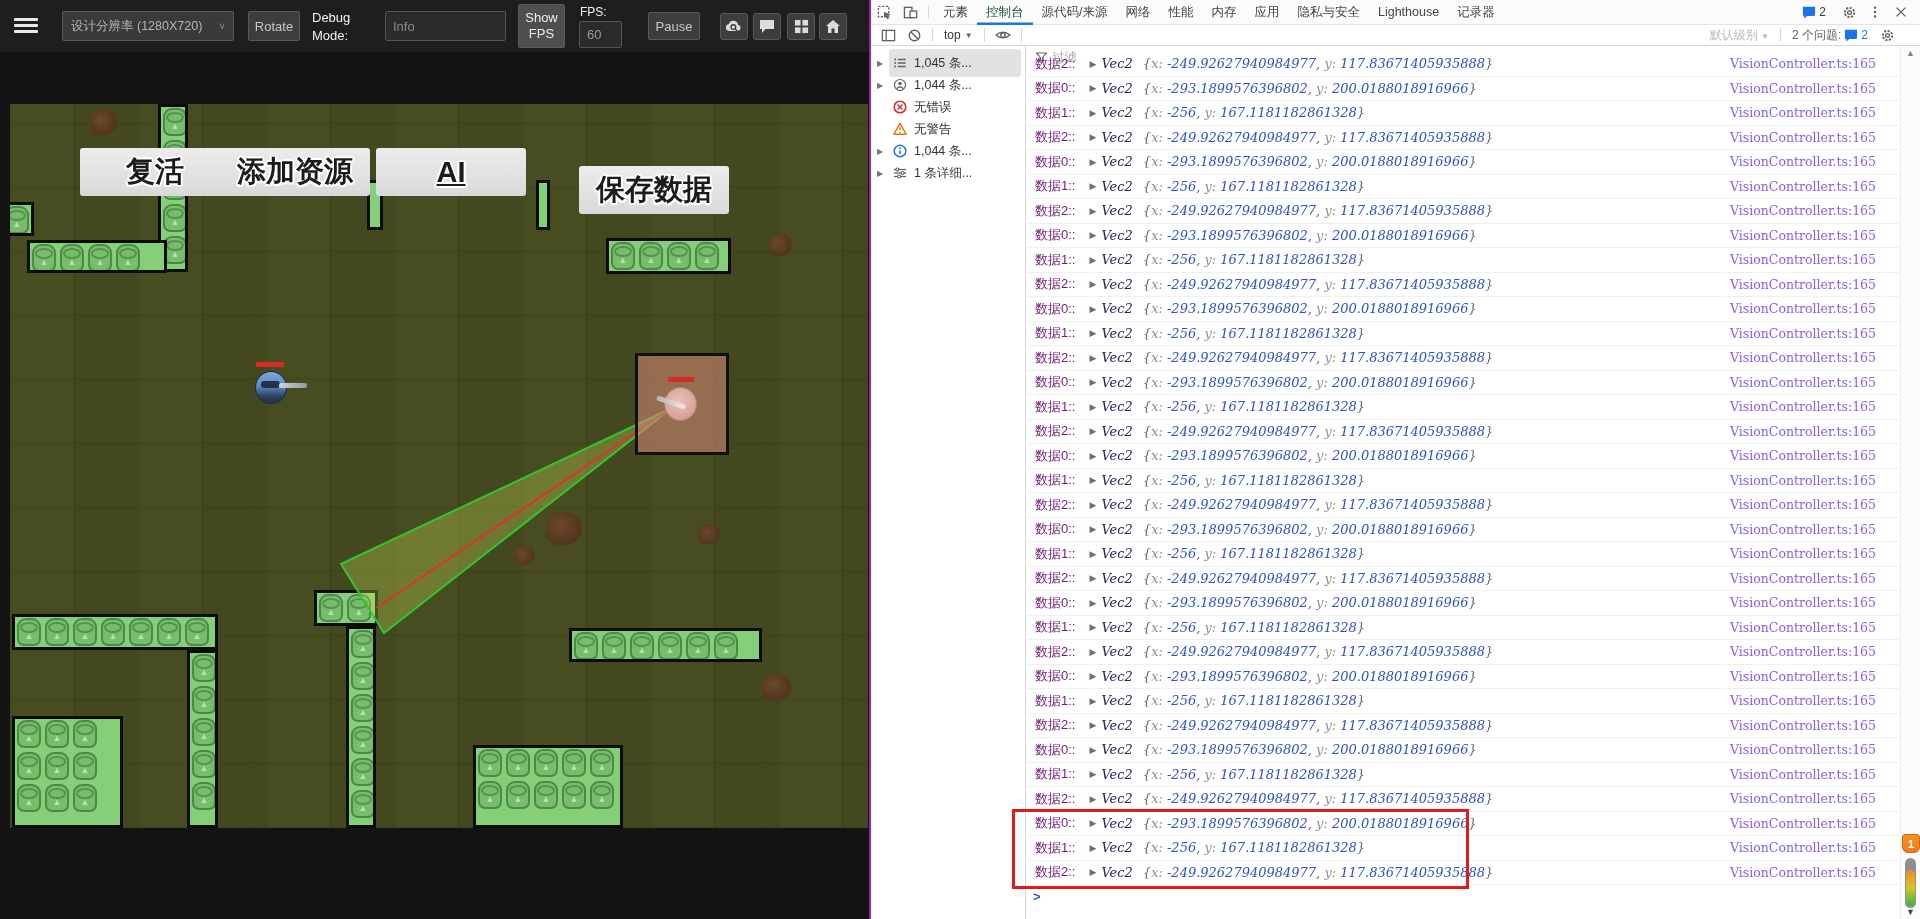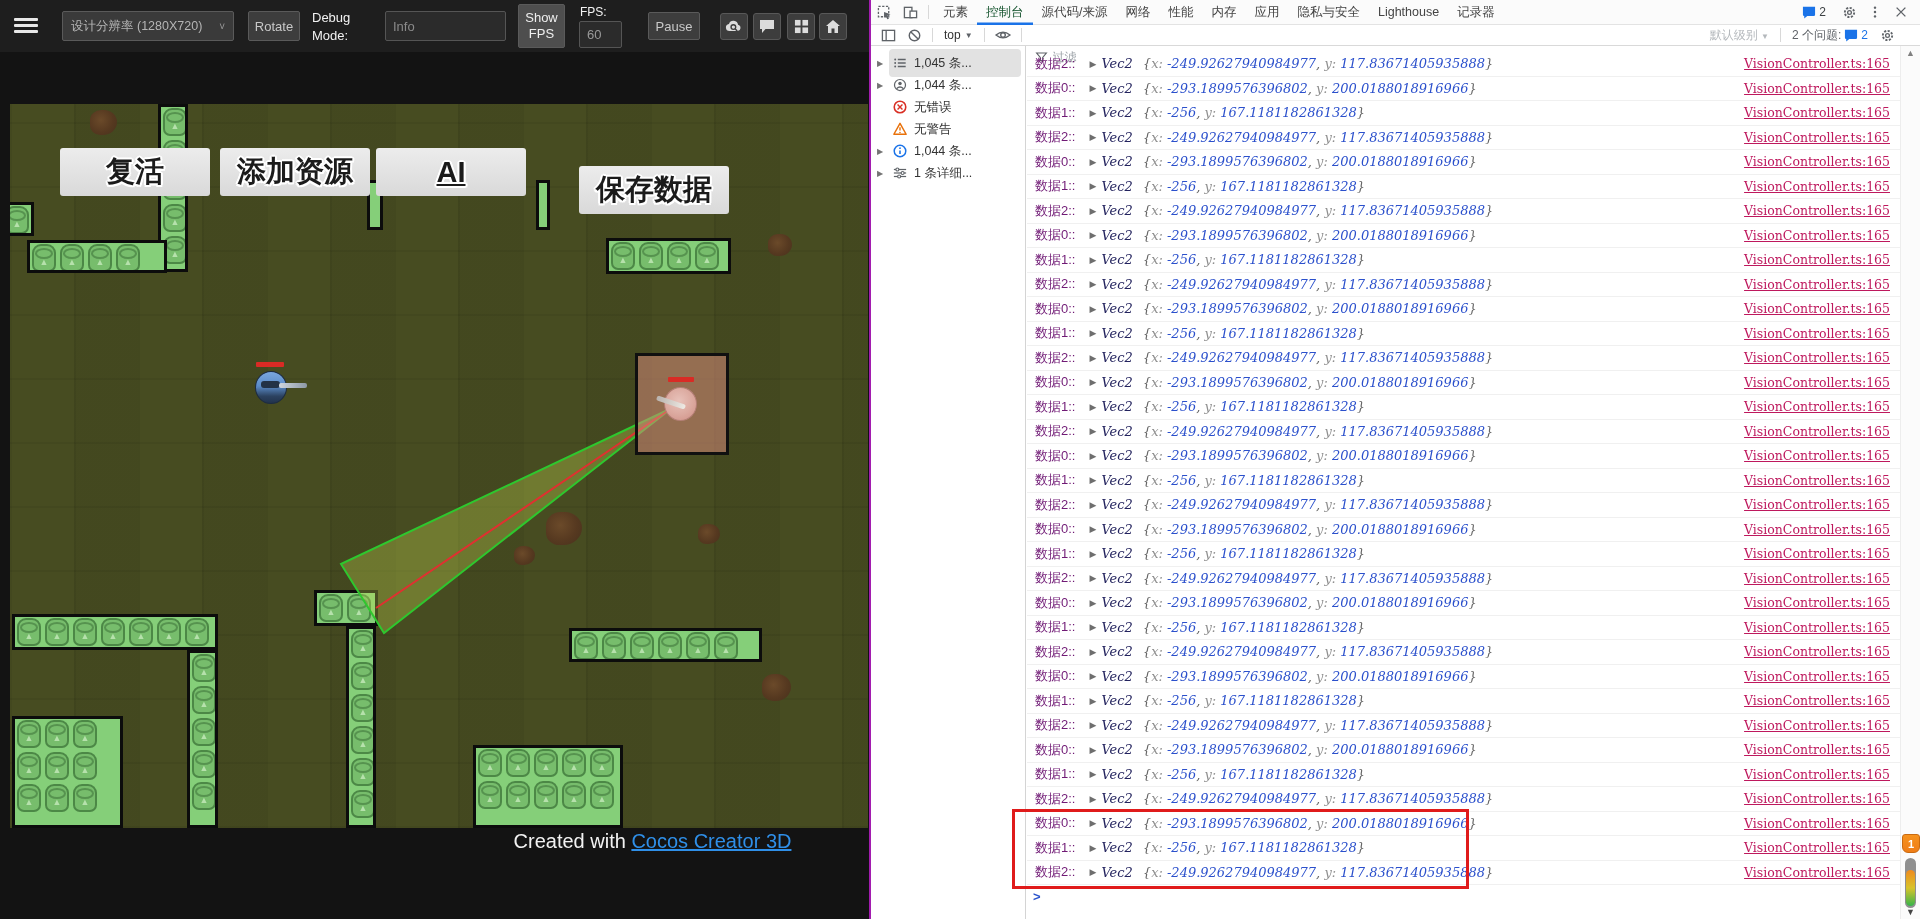--- a/index.html
+++ b/index.html
@@ -98,22 +98,22 @@
 
   .dt-msgs { position:absolute; left:156px; top:46px; right:20px; bottom:0; overflow:hidden; padding-top:6px; }
   .c-row { display:flex; align-items:center; height:24.5px; border-bottom:1px solid #f0f0f0; padding-left:8px; font-size:13px; }
   .c-lbl { color:#701a75; white-space:nowrap; }
   .c-tri { font-size:9px; color:#6e6e6e; margin:0 5px 0 14px; cursor:pointer; }
   .c-cls { font-family:"DejaVu Serif", serif; font-style:italic; color:#23235e; margin-right:10px; cursor:pointer; }
   .c-obj { font-family:"DejaVu Serif", serif; font-style:italic; white-space:nowrap; }
   .c-brace { color:#666; }
   .c-key { color:#8f8f8f; }
   .c-num { color:#2b50cc; }
-  .c-src { font-family:"DejaVu Serif", serif; margin-left:auto; margin-right:10px; color:#be185d;
-    text-decoration:underline; font-size:12.5px; cursor:pointer; white-space:nowrap; }
+  .c-src { font-family:"DejaVu Serif", serif; margin-left:auto; margin-right:24px; color:#8b5cf6;
+    font-size:12.5px; cursor:pointer; white-space:nowrap; }
   .c-prompt { display:flex; align-items:center; height:22px; padding-left:6px; color:#2a53cc;
     font-weight:bold; font-size:13px; }
   .red-box { position:absolute; left:141px; width:457px; border:3px solid #e01b1b; z-index:6; pointer-events:none; }
 
   .dt-scroll { position:absolute; right:0; top:46px; width:20px; bottom:0; background:#fbfbfb; border-left:1px solid #ededed; }
   .scr-up { position:absolute; top:2px; left:0; right:0; text-align:center; color:#808080; font-size:9px; cursor:pointer; }
   .scr-thumb { position:absolute; left:4px; top:812px; width:11px; height:50px; background:#8f8f8f; border-radius:6px; cursor:pointer; }
   .scr-grad { position:absolute; left:5px; top:824px; width:9px; height:36px; border-radius:5px;
     background:linear-gradient(#f08a1d,#d8c32a,#35b44a); }
   .scr-down { position:absolute; bottom:2px; left:0; right:0; text-align:center; color:#444; font-size:9px; cursor:pointer; }
@@ -268,42 +268,39 @@
         <div class="bush" style="left: 758px; top: 130px; width: 24px; height: 22.08px;"></div>
       </div>
   </div>
 
   <svg class="cone-svg">
     <polygon id="cone-poly" points="672,408 341,564 384,633" fill="rgba(200,220,80,0.32)" stroke="#2ec72e" stroke-width="2"></polygon>
     <line id="cone-ray" stroke-width="2" x1="672" y1="408" x2="376" y2="608" stroke="#e03030"></line>
   </svg>
 
   <div id="hud-btns">
-      <div class="hud-btn" style="left: 60px; text-align: right;">复活</div>
+      <div class="hud-btn" style="left: 80px; text-align: right;">复活</div>
       <div class="hud-btn" style="left: 220px;">添加资源</div>
       <div class="hud-btn" style="left: 376px; text-decoration: underline;">AI</div>
       <div class="hud-btn" style="left: 579px; margin-top: 18px;">保存数据</div>
     </div>
 
   <div class="player">
     <div class="hp" style="left:3px;top:0;width:28px;"></div>
     <div class="p-body"></div>
     <div class="p-face"></div>
     <div class="p-gun"></div>
   </div>
   <div class="enemy-zone"></div>
   <div class="enemy">
     <div class="hp" style="left:8px;top:0;width:26px;"></div>
     <div class="e-body"></div>
     <div class="e-gun"></div>
   </div>
 
-  <div class="g-footer">
-    <span>Created with </span><a>Cocos Creator 3D</a>
-  </div>
 </div>
 
 <div class="devtools">
   <div class="dt-tabbar">
     <span class="ticon">
       <svg width="15" height="15" viewBox="0 0 16 16">
           <rect x="1.5" y="1.5" width="11" height="11" fill="none" stroke="#5f6368" stroke-width="1.4" stroke-dasharray="2.4 1.6"></rect>
           <polygon points="7.5,7.5 14.4,9.9 11.3,11 12.7,14.6 10.9,15.3 9.5,11.7 7.5,13.5" fill="#5f6368"></polygon>
         </svg>
     </span>

